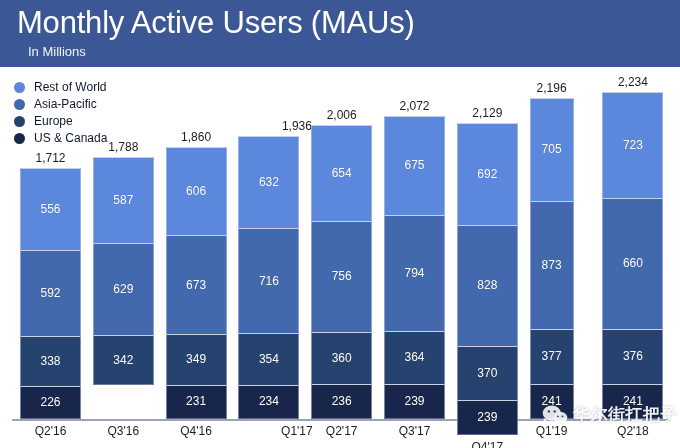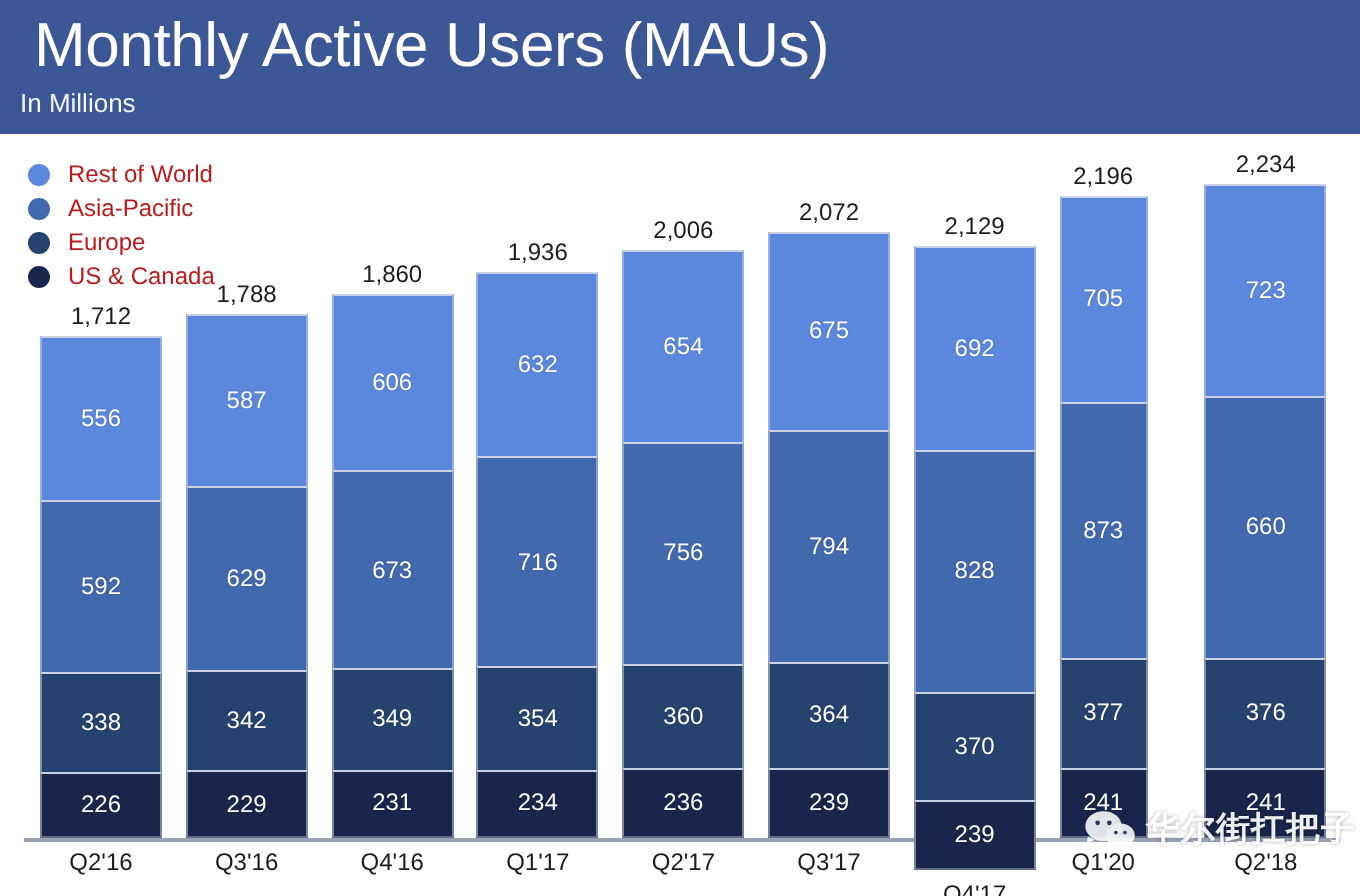--- a/index.html
+++ b/index.html
@@ -16,31 +16,31 @@
     position: absolute; left: 0; top: 0;
     width: 680px; height: 67px;
     background: #3b5795;
   }
   .chart-title {
     position: absolute; left: 17px; top: 4px;
     font-size: 31px; font-weight: 400; color: #ffffff;
     letter-spacing: -0.2px; line-height: 38px; white-space: nowrap;
   }
   .chart-subtitle {
-    position: absolute; left: 10px; top: 44px;
+    position: absolute; left: 28px; top: 44px;
     font-size: 13px; font-weight: 400; color: #f2f4fa;
     line-height: 16px; white-space: nowrap;
   }
 
   
   .legend { position: absolute; left: 14px; top: 80px; }
   .legend-item { display: flex; align-items: center; height: 15px; margin-bottom: 2px; }
   .legend-dot { width: 11px; height: 11px; border-radius: 50%; flex: 0 0 11px; }
   .legend-label {
-    margin-left: 9px; font-size: 12px; color: #b91c1c;
+    margin-left: 9px; font-size: 12px; color: #0f172a;
     line-height: 15px; white-space: nowrap;
   }
 
   
   .plot {
     position: absolute; left: 0; top: 0; width: 680px; height: 448px;
   }
   .axis-line {
     position: absolute; left: 12px; top: 419px; width: 658px; height: 2px;
     background: #9aa3b5;
@@ -136,23 +136,20 @@
         <div class="bar-stack" style="top: 157.283px; height: 261.717px;">
           <div class="seg" style="height: 85.9217px; background: rgb(91, 135, 221);">
             <span class="seg-label">587</span>
           </div>
           <div class="seg" style="height: 92.0694px; background: rgb(66, 104, 174);">
             <span class="seg-label">629</span>
           </div>
           <div class="seg" style="height: 50.06px; background: rgb(38, 66, 110);">
             <span class="seg-label">342</span>
           </div>
-          <div class="seg" style="height: 33.5197px; background: rgb(23, 38, 74);">
-            <span class="seg-label">229</span>
-          </div>
         </div>
         <div class="cat-label">Q3'16</div>
       </div>
       <div class="bar-group" style="left: 165.6px; top: 0px; width: 61px; height: 448px;">
         <div class="bar-total" style="top: 129.744px;">1,860</div>
         <div class="bar-stack" style="top: 146.744px; height: 272.256px;">
           <div class="seg" style="height: 88.7028px; background: rgb(91, 135, 221);">
             <span class="seg-label">606</span>
           </div>
           <div class="seg" style="height: 98.5098px; background: rgb(66, 104, 174);">
@@ -160,21 +157,21 @@
           </div>
           <div class="seg" style="height: 51.0846px; background: rgb(38, 66, 110);">
             <span class="seg-label">349</span>
           </div>
           <div class="seg" style="height: 33.8124px; background: rgb(23, 38, 74);">
             <span class="seg-label">231</span>
           </div>
         </div>
         <div class="cat-label">Q4'16</div>
       </div>
-      <div class="bar-group" style="left: 238.4px; top: 0px; width: 61px; height: 448px;">
+      <div class="bar-group" style="left: 238.4px; top: 0px; width: 61px; height: 448px; padding-left: 28px;">
         <div class="bar-total" style="top: 118.62px;">1,936</div>
         <div class="bar-stack" style="top: 135.62px; height: 283.38px;">
           <div class="seg" style="height: 92.5085px; background: rgb(91, 135, 221);">
             <span class="seg-label">632</span>
           </div>
           <div class="seg" style="height: 104.804px; background: rgb(66, 104, 174);">
             <span class="seg-label">716</span>
           </div>
           <div class="seg" style="height: 51.8165px; background: rgb(38, 66, 110);">
             <span class="seg-label">354</span>
@@ -248,21 +245,21 @@
           <div class="seg" style="height: 127.785px; background: rgb(66, 104, 174);">
             <span class="seg-label">873</span>
           </div>
           <div class="seg" style="height: 55.1831px; background: rgb(38, 66, 110);">
             <span class="seg-label">377</span>
           </div>
           <div class="seg" style="height: 35.2762px; background: rgb(23, 38, 74);">
             <span class="seg-label">241</span>
           </div>
         </div>
-        <div class="cat-label">Q1'20</div>
+        <div class="cat-label">Q1'19</div>
       </div>
       <div class="bar-group" style="left: 602.4px; top: 0px; width: 61px; height: 448px;">
         <div class="bar-total" style="top: 75px;">2,234</div>
         <div class="bar-stack" style="top: 92px; height: 327px;">
           <div class="seg" style="height: 105.829px; background: rgb(91, 135, 221);">
             <span class="seg-label">723</span>
           </div>
           <div class="seg" style="height: 130.859px; background: rgb(66, 104, 174);">
             <span class="seg-label">660</span>
           </div>

